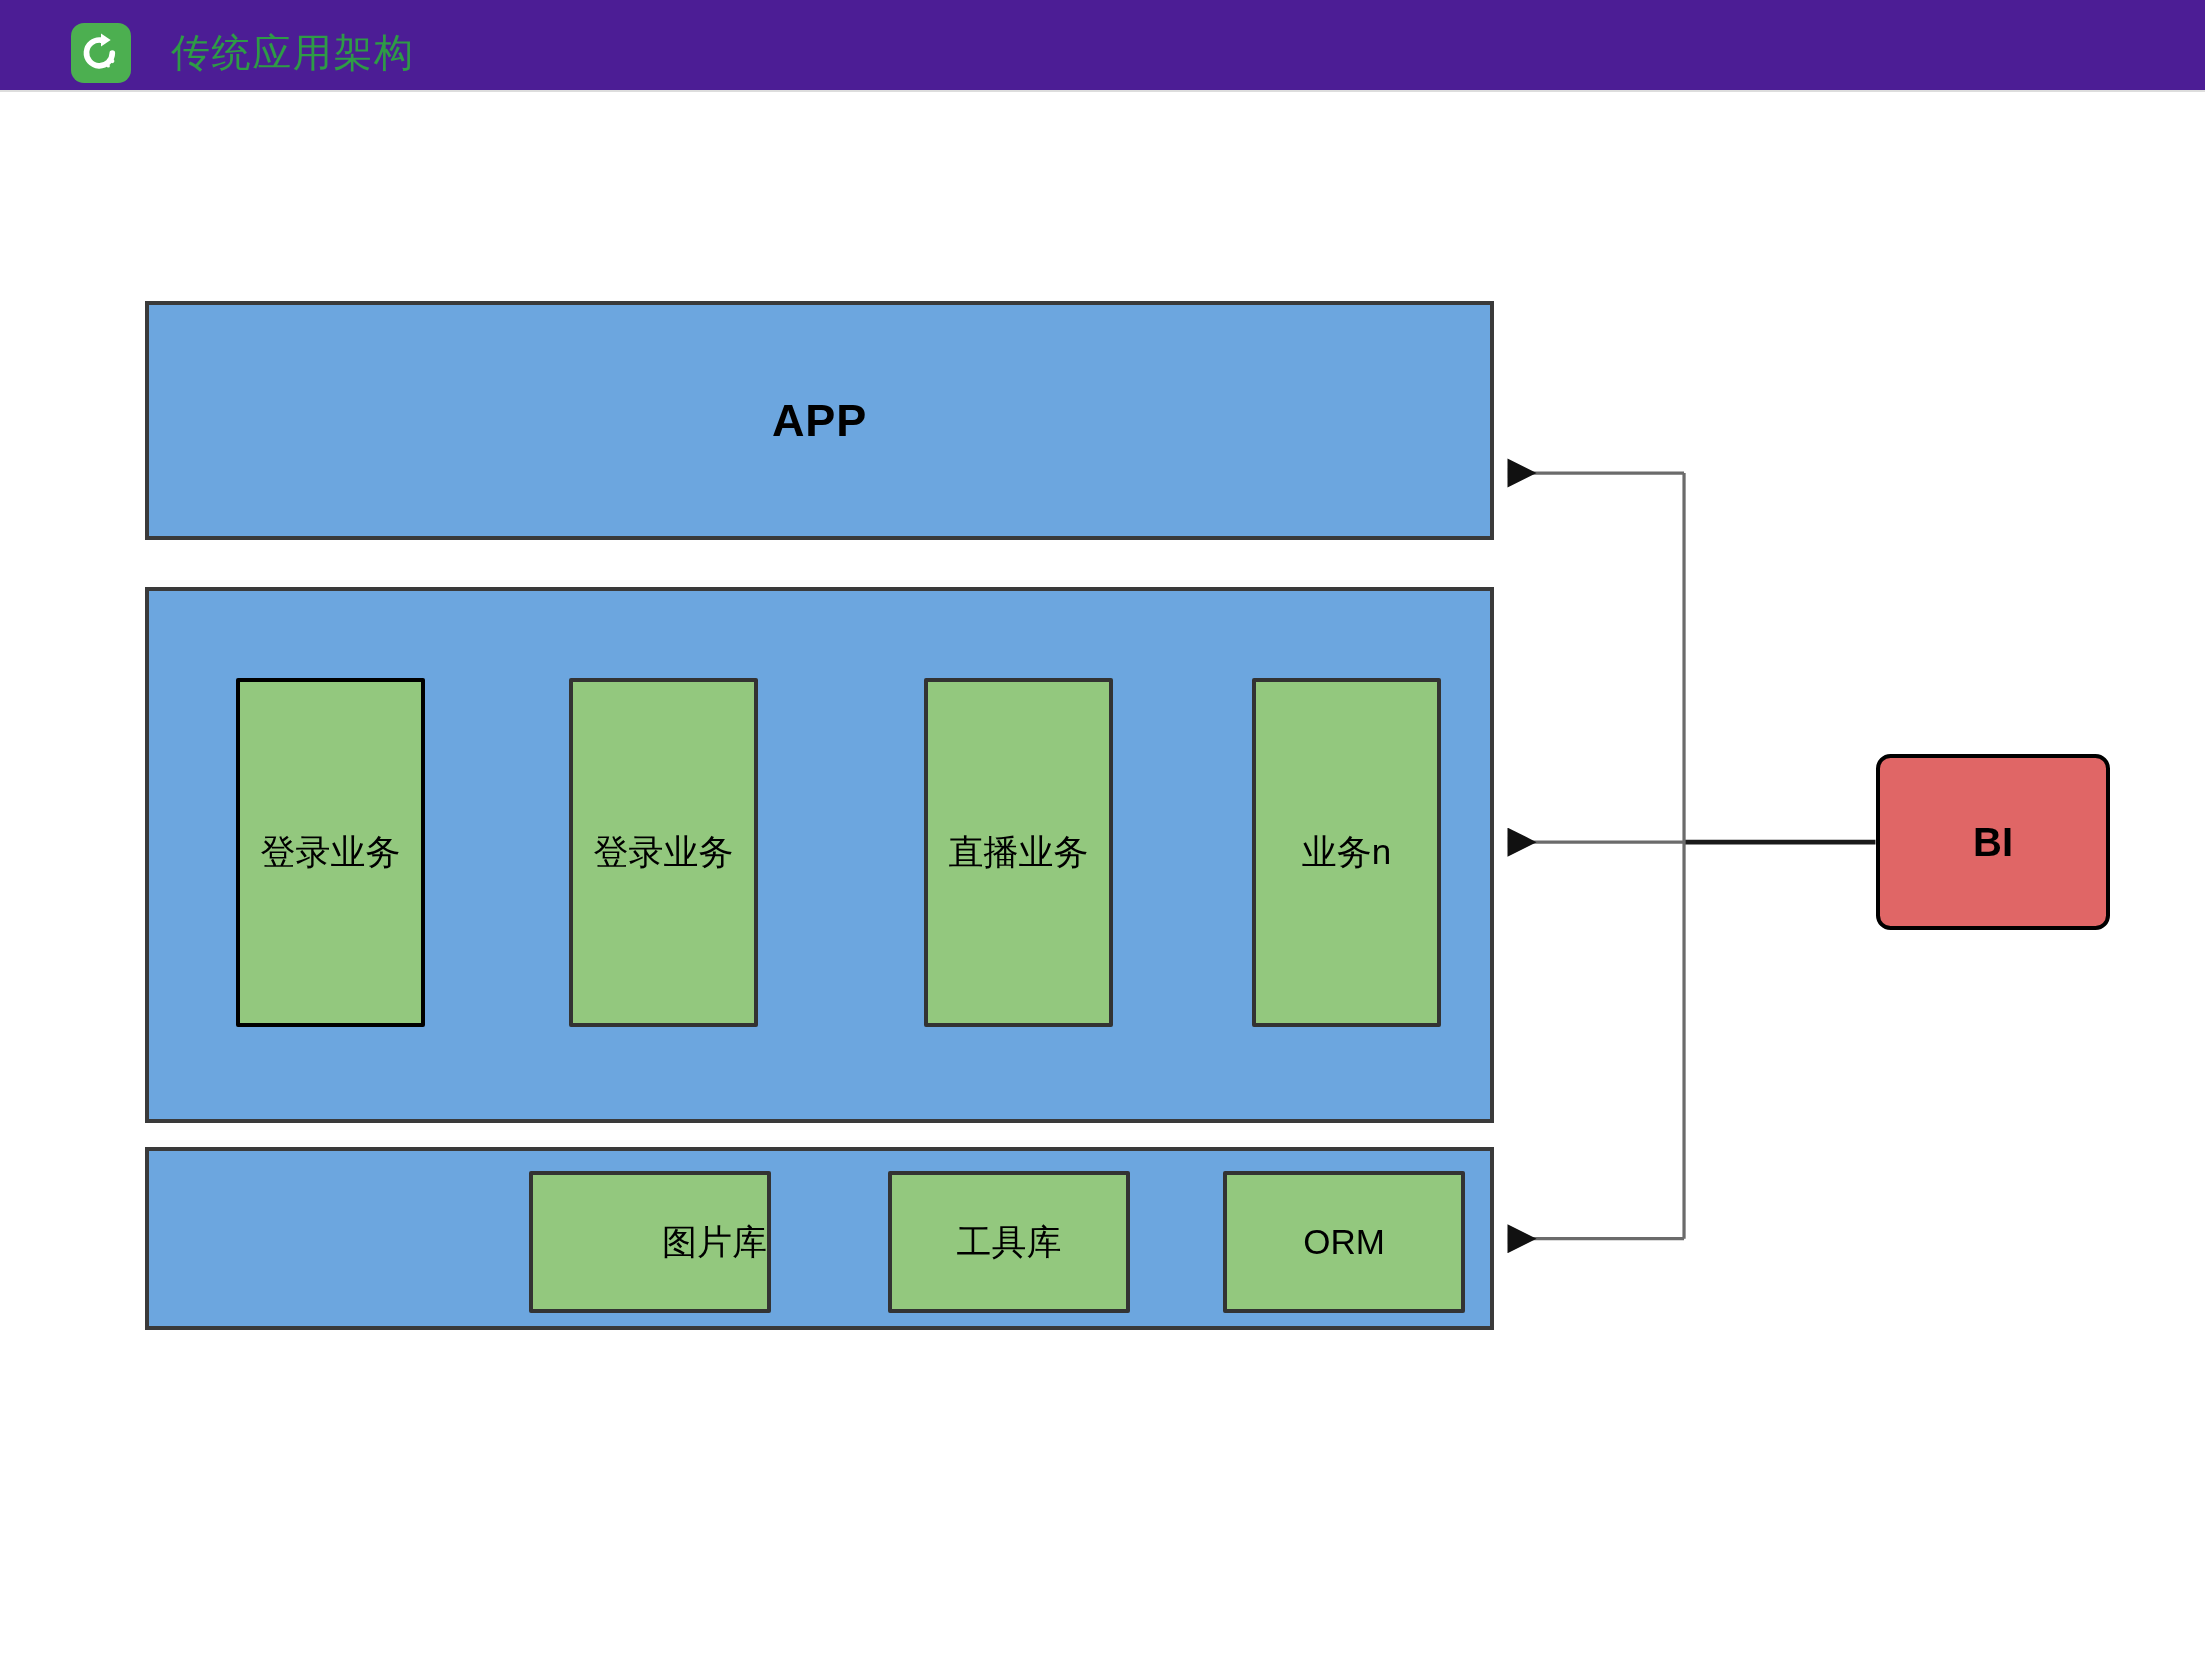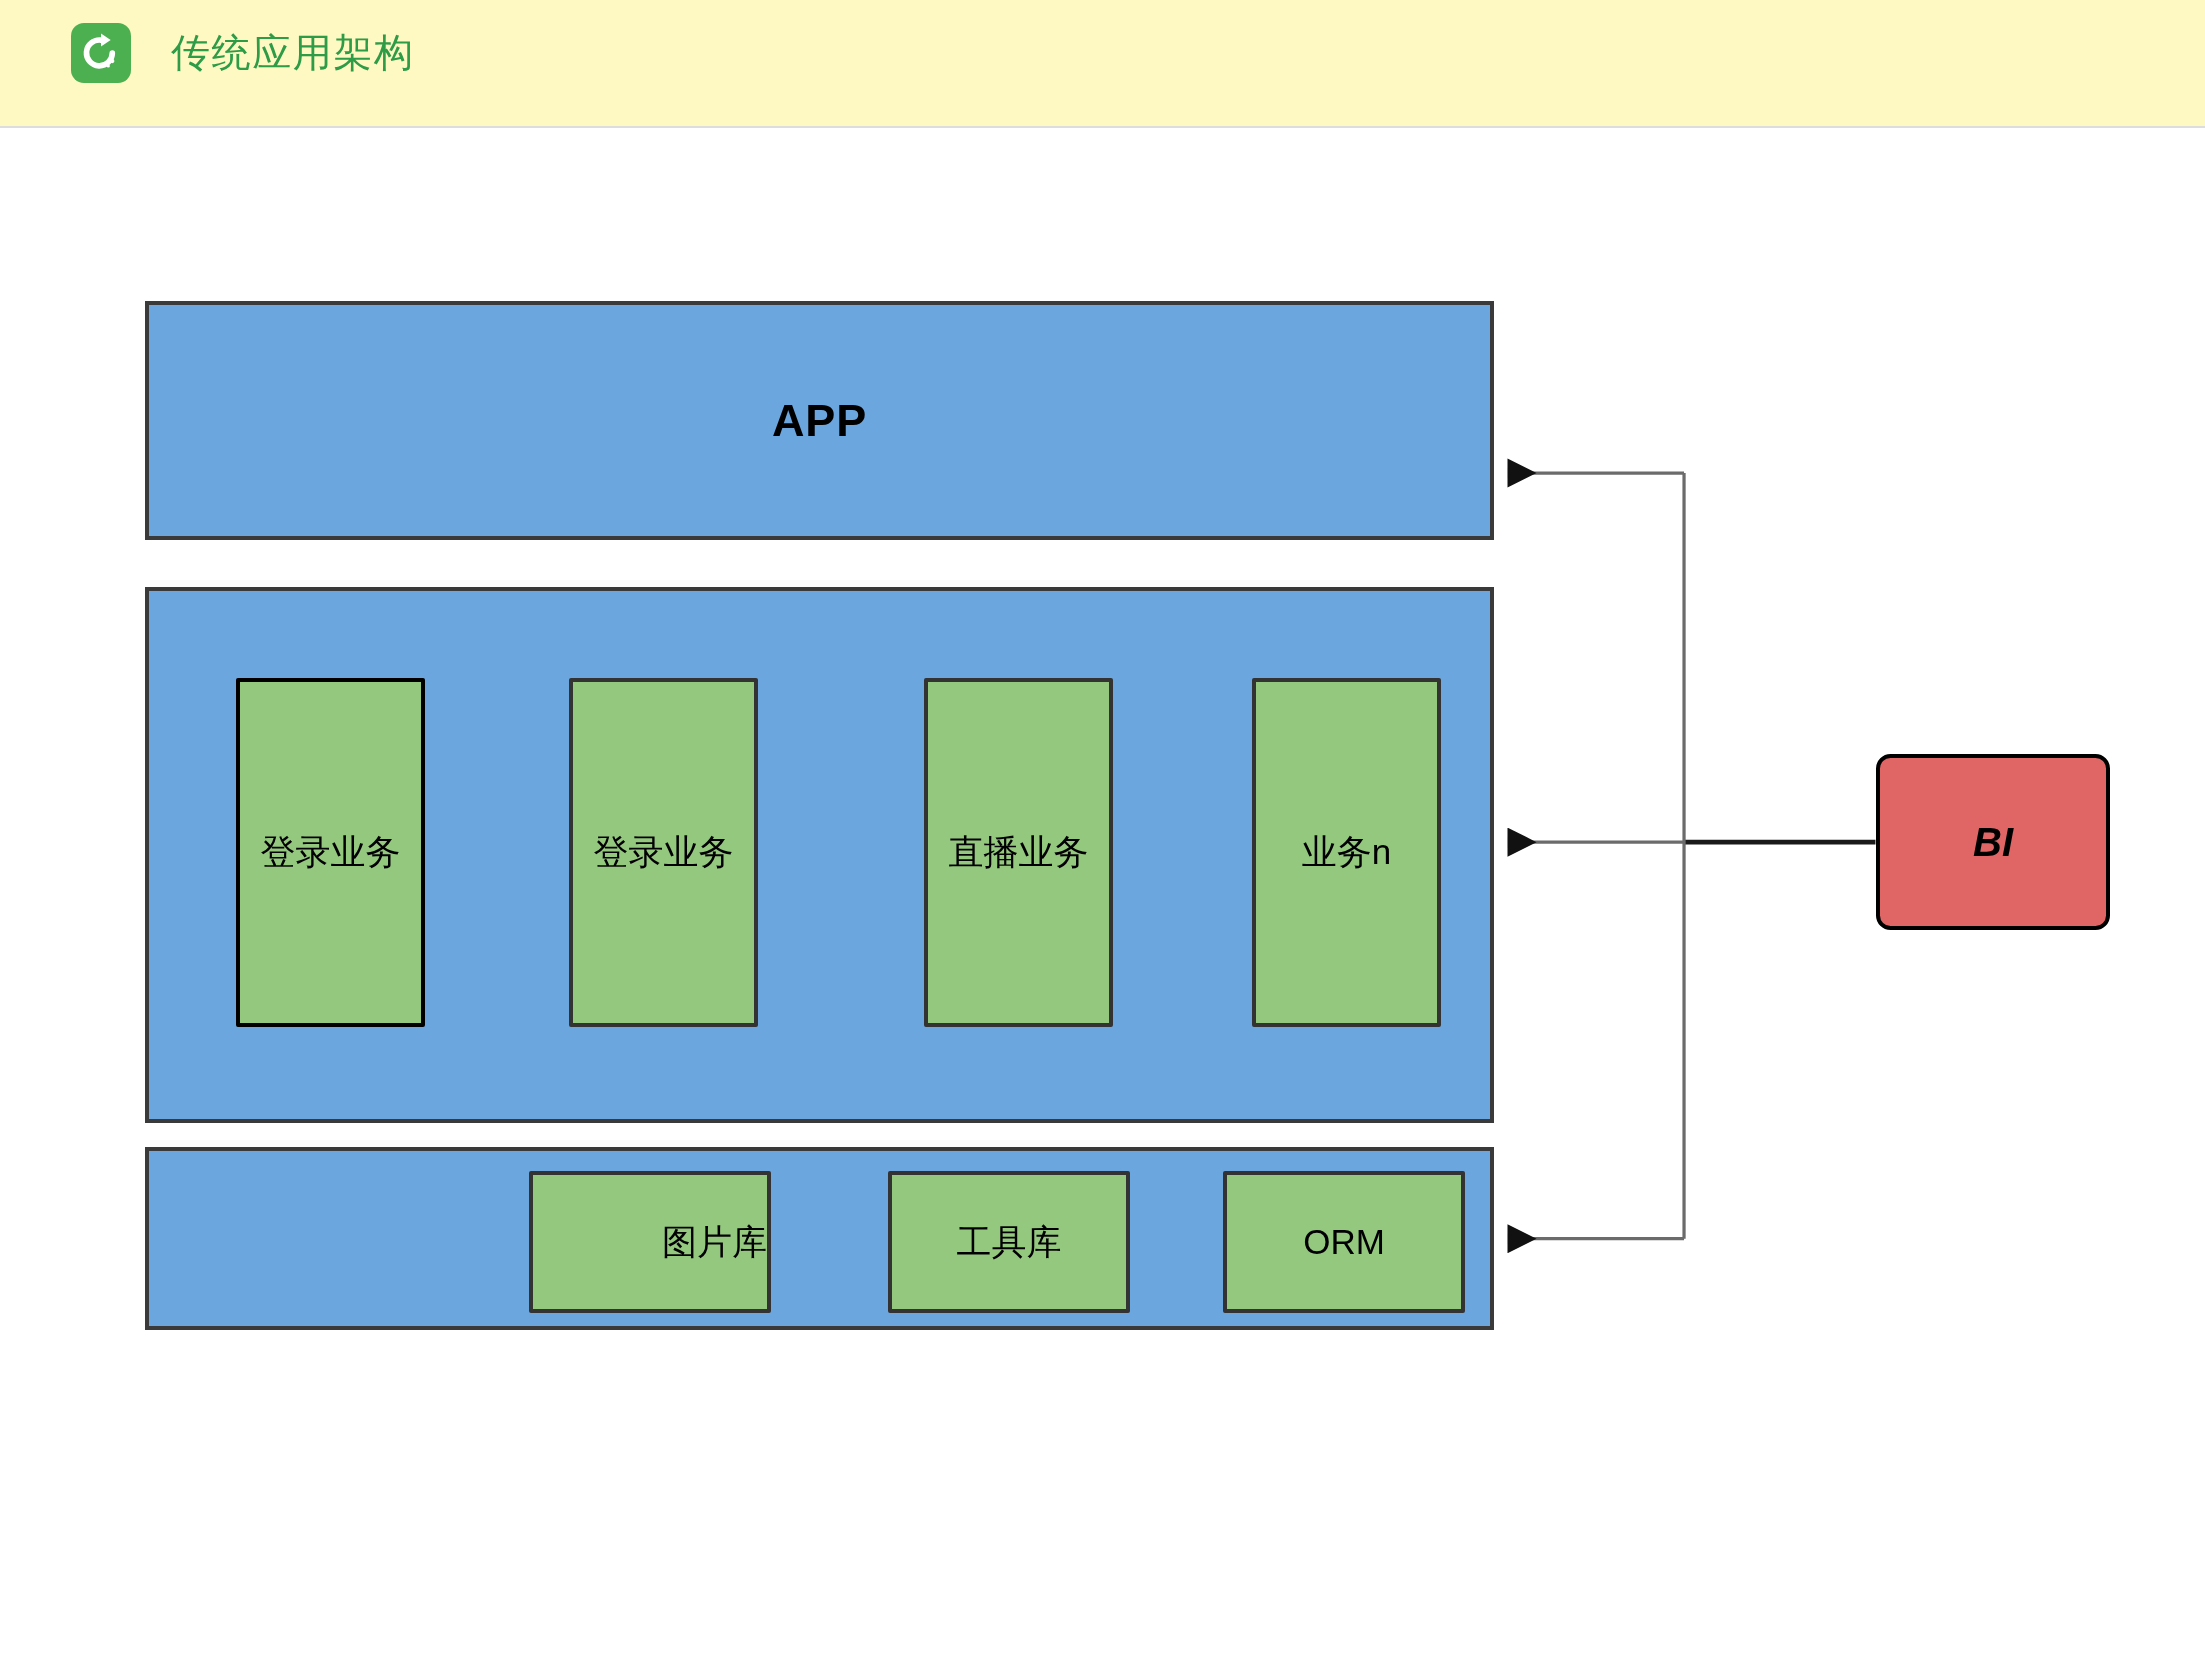--- a/index.html
+++ b/index.html
@@ -14,22 +14,22 @@
     overflow: hidden;
     position: relative;
   }
 
   
   .header {
     position: absolute;
     left: 0;
     top: 0;
     width: 2205px;
-    height: 128px;
-    background: #fef9c3;
+    height: 92px;
+    background: #4c1d95;
     border-bottom: 2.4px solid #dddddd;
     box-sizing: border-box;
     display: flex;
     align-items: center;
   }
   .logo {
     position: absolute;
     left: 71px;
     top: 22.6px;
     width: 60px;
@@ -137,21 +137,20 @@
     background: #E06666;
     border: 4.8px solid #000000;
     border-radius: 14.5px;
     box-sizing: border-box;
     display: flex;
     align-items: center;
     justify-content: center;
     font-size: 40px;
     font-weight: bold;
     color: #000000;
-    font-style: italic;
   }
 
   
   .connectors {
     position: absolute;
     left: 0;
     top: 0;
     width: 2205px;
     height: 1526px;
     pointer-events: none;

